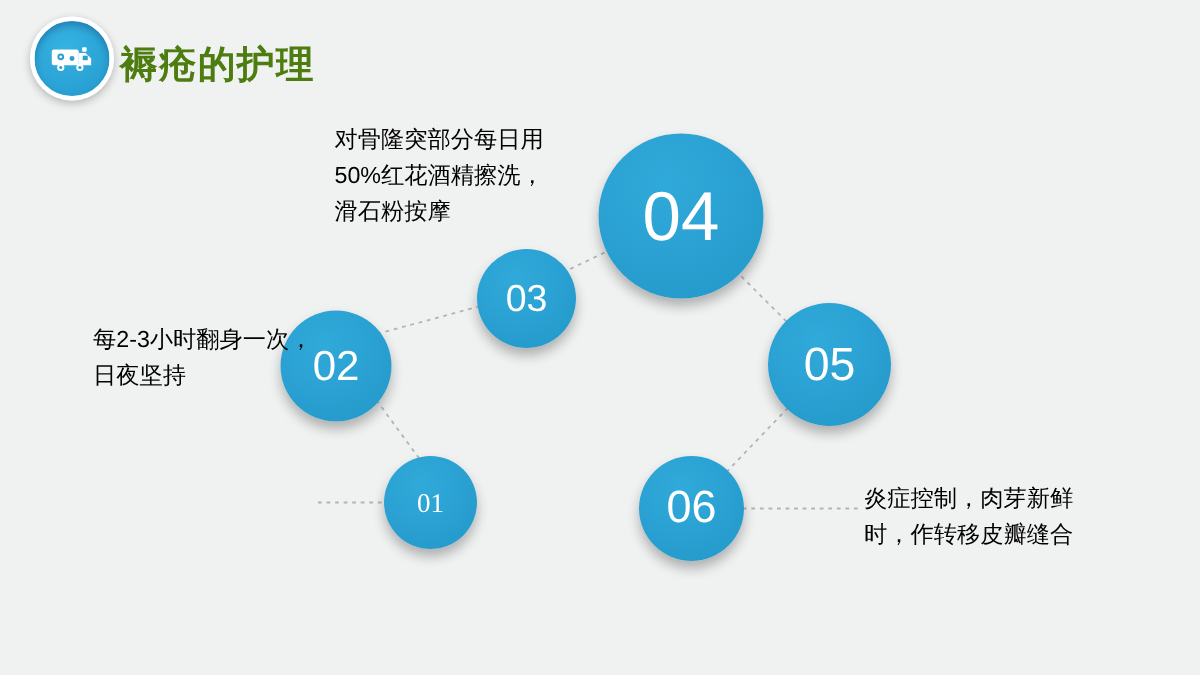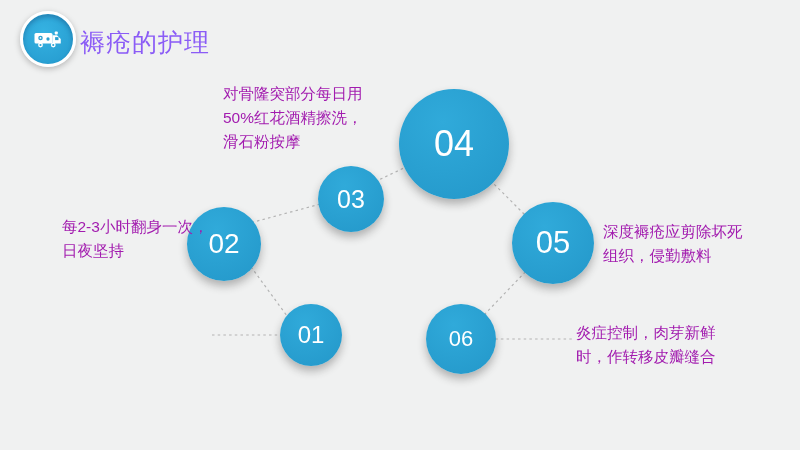--- a/index.html
+++ b/index.html
@@ -11,41 +11,41 @@
   .icon-badge {
     position:absolute; left:20px; top:11px; width:50px; height:50px;
     background:radial-gradient(circle at 42% 35%, #35b2e2, #2499cd);
     border:3px solid #fff; border-radius:50%;
     box-shadow:0 2px 6px rgba(0,0,0,0.25), inset 0 3px 4px rgba(15,45,95,0.30);
     display:flex; align-items:center; justify-content:center;
   }
   .icon-badge svg { width:36px; height:36px; }
   .page-title {
     position:absolute; left:80px; top:26px;
-    font-size:25px; font-weight:normal; color:#8b5cf6; letter-spacing:1px;text-align:right;
+    font-size:25px; font-weight:bold; color:#4d7c0f; letter-spacing:1px;text-align:right;
   }
   
   .connectors { position:absolute; left:0; top:0; z-index:1; }
   
   .circle {
     position:absolute; z-index:2; border-radius:50%;
     background:radial-gradient(circle at 40% 30%, #30aada, #2397c9);
     color:#ffffff; display:flex; align-items:center; justify-content:center;
     box-shadow:0 5px 8px rgba(45,45,45,0.33);
   }
-  .c1 { left:280px; top:304px; width:62px;  height:62px;  font-size:24px; }
+  .c1 { left:256px; top:304px; width:62px;  height:62px;  font-size:18px;font-family:Liberation Serif, serif; }
   .c2 { left:187px; top:207px; width:74px;  height:74px;  font-size:28px; }
   .c3 { left:318px; top:166px; width:66px;  height:66px;  font-size:25px; }
-  .c4 { left:399px; top:89px;  width:110px; height:110px; font-size:36px; }
+  .c4 { left:399px; top:89px;  width:110px; height:110px; font-size:46px; }
   .c5 { left:512px; top:202px; width:82px;  height:82px;  font-size:31px; }
-  .c6 { left:426px; top:304px; width:70px;  height:70px;  font-size:22px; }
+  .c6 { left:426px; top:304px; width:70px;  height:70px;  font-size:30px; }
   
   .tb {
     position:absolute; z-index:2; white-space:pre-line;
-    font-size:15.5px; line-height:1.55; color:#a21caf;
+    font-size:15.5px; line-height:1.55; color:#000000;
   }
   .t1 { left:68px;  top:306px; }
   .t2 { left:62px;  top:196px;margin-top:19px; }
   .t3 { left:223px; top:82px; }
   .t4 { left:532px; top:82px; }
   .t5 { left:603px; top:220px; }
   .t6 { left:576px; top:321px; }
 </style>
 </head>
 <body>
@@ -98,18 +98,16 @@
     </div>
   <div class="circle c6">
       <span>06</span>
     </div>
 
   <div class="tb t2">每2-3小时翻身一次，
 日夜坚持</div>
   <div class="tb t3">对骨隆突部分每日用
 50%红花酒精擦洗，
 滑石粉按摩</div>
-  <div class="tb t5">深度褥疮应剪除坏死
-组织，侵勤敷料</div>
   <div class="tb t6">炎症控制，肉芽新鲜
 时，作转移皮瓣缝合</div>
 
 </div>
 
 </body></html>

